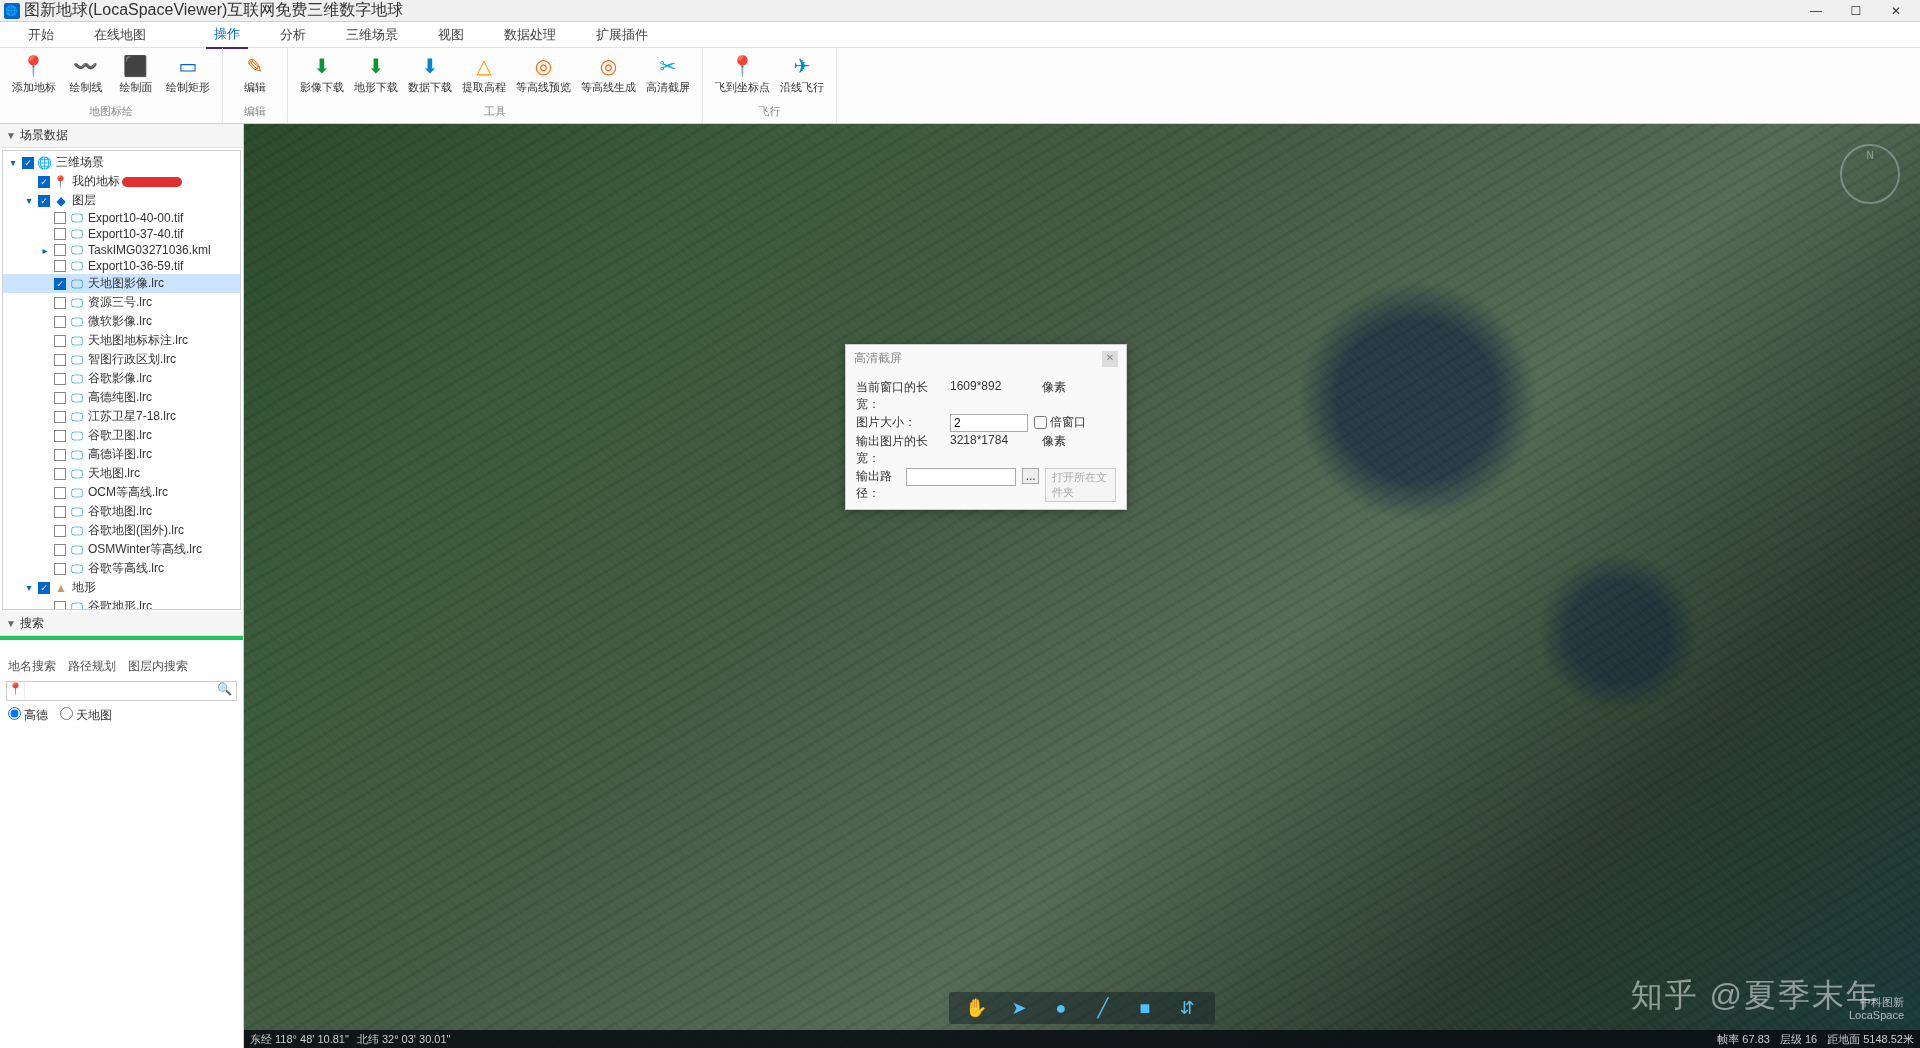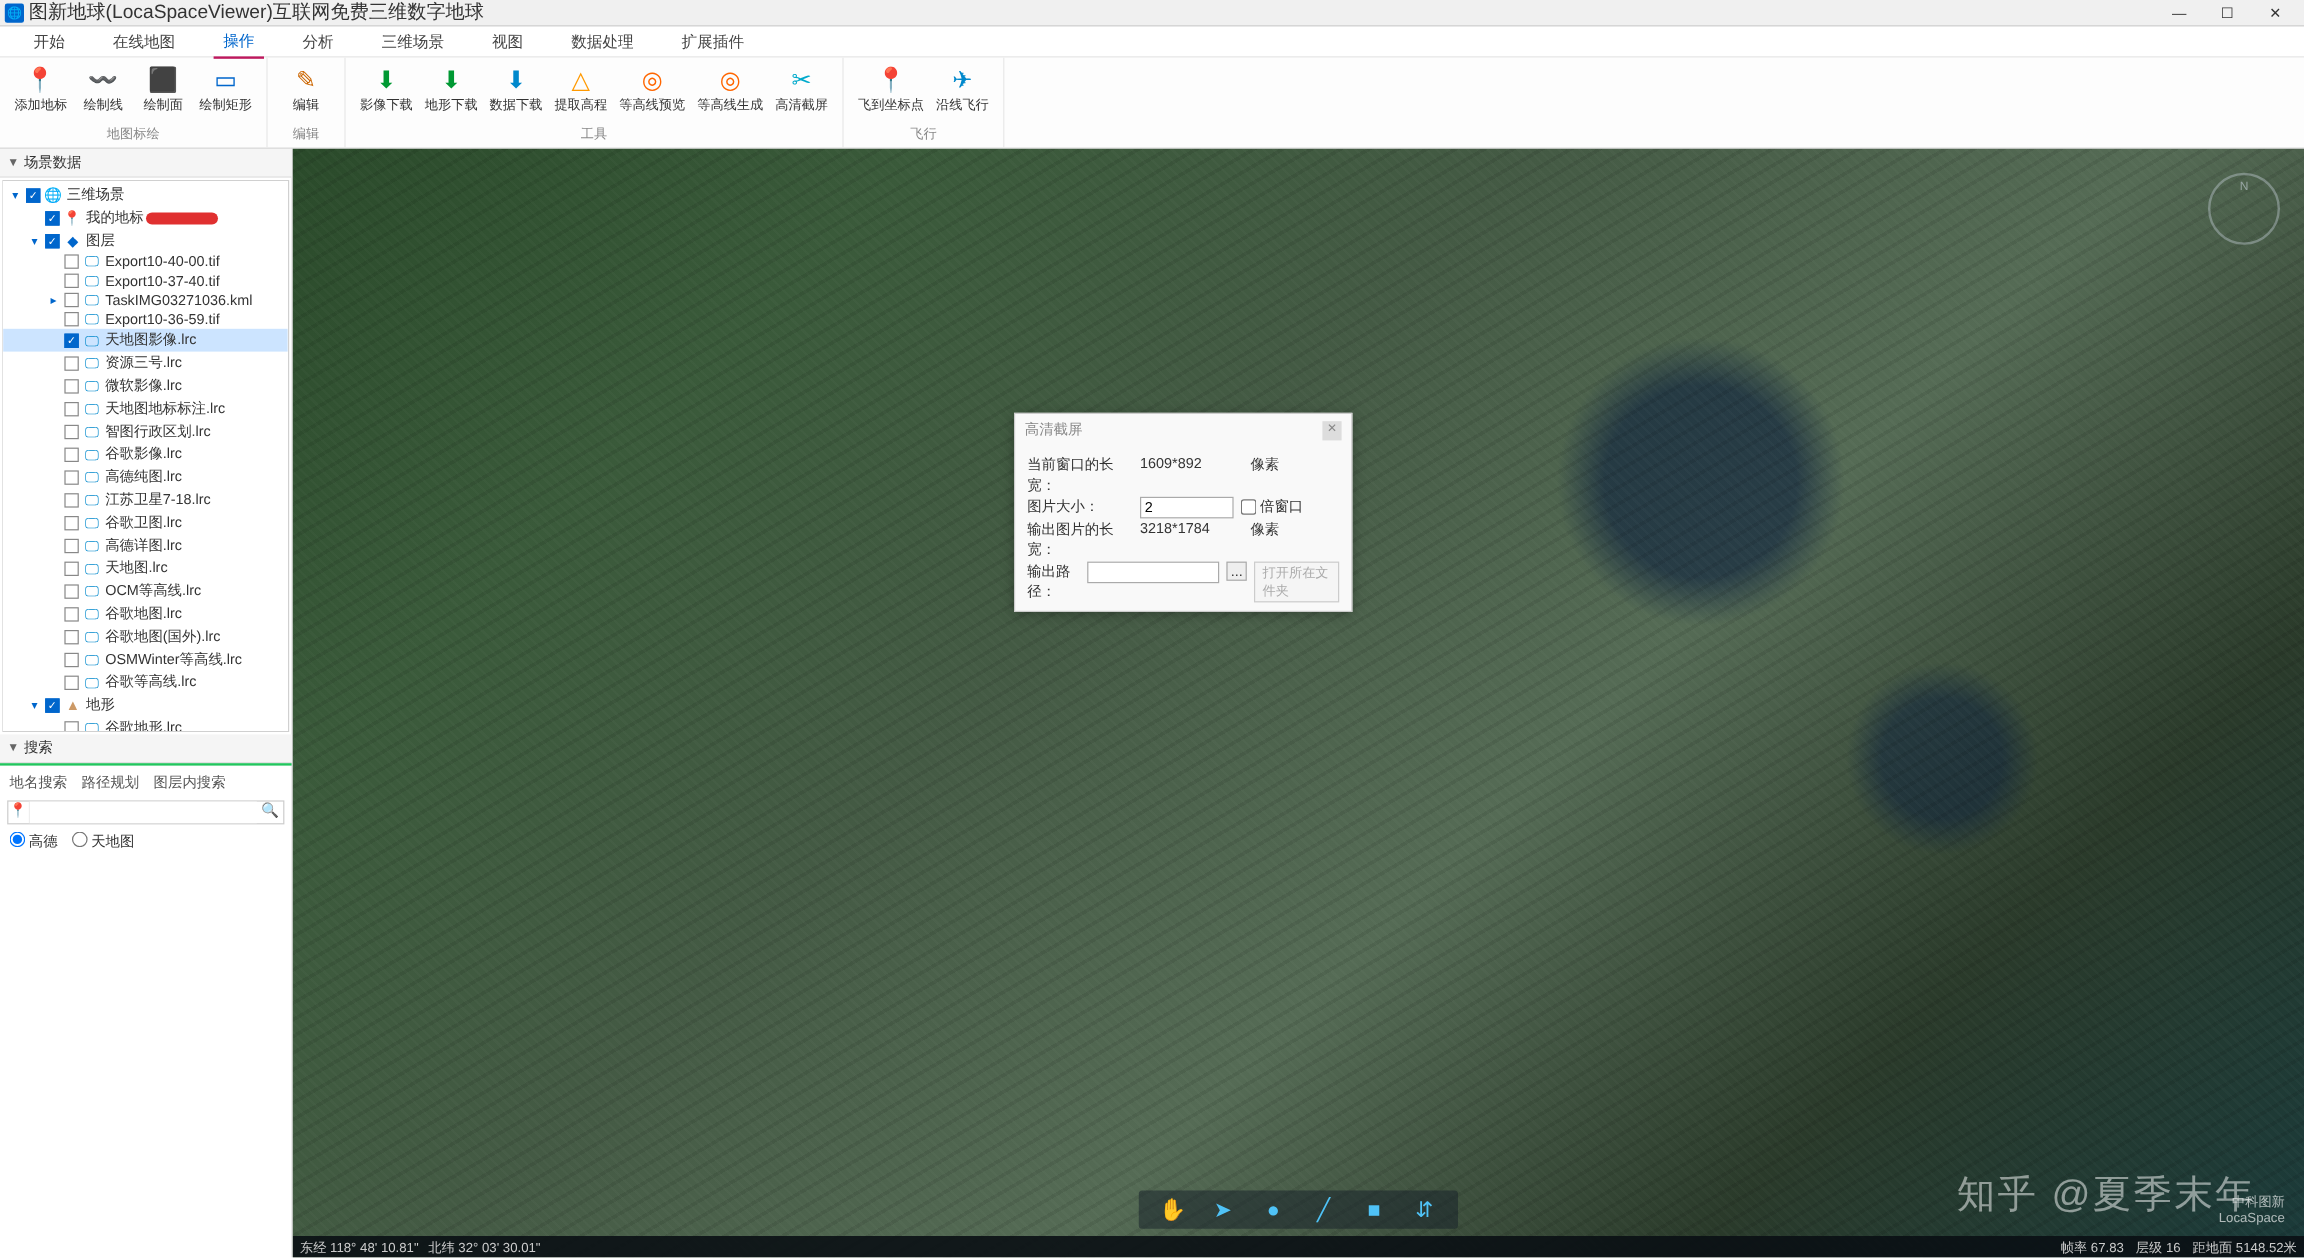--- a/index.html
+++ b/index.html
@@ -5,21 +5,21 @@
 * { margin: 0; padding: 0; box-sizing: border-box; font-family: "Microsoft YaHei", sans-serif; }
 body { width: 1920px; height: 1048px; overflow: hidden; background: #fff; font-size: 12px; color: #333; }
 
 .titlebar { height: 22px; background: #f0f0f0; display: flex; align-items: center; padding: 0 4px; border-bottom: 1px solid #d0d0d0; }
 .titlebar .icon { width: 16px; height: 16px; background: #0066cc; margin-right: 4px; border-radius: 2px; display: flex; align-items: center; justify-content: center; color: #fff; font-size: 10px; }
 .titlebar .title { flex: 1; font-size: 16px; }
 .titlebar .win-btn { width: 40px; height: 22px; display: flex; align-items: center; justify-content: center; cursor: pointer; }
 
 .menubar { height: 26px; display: flex; align-items: center; padding: 0 20px; border-bottom: 1px solid #e0e0e0; gap: 24px; }
 .menubar .tab { font-size: 13px; padding: 4px 8px; cursor: pointer; color: #444; }
-.menubar .tab.active { color: #0066cc; border-bottom: 2px solid #be185d; }
+.menubar .tab.active { color: #0066cc; border-bottom: 2px solid #4c1d95; margin-left: 28px; }
 
 .ribbon { height: 76px; display: flex; border-bottom: 1px solid #d0d0d0; background: #fdfdfd; }
 .ribbon-group { display: flex; flex-direction: column; border-right: 1px solid #e8e8e8; padding: 2px 8px; }
 .ribbon-group .items { display: flex; flex: 1; gap: 2px; }
 .ribbon-group .group-label { text-align: center; font-size: 11px; color: #888; padding: 2px 0; }
 .ribbon-btn { display: flex; flex-direction: column; align-items: center; justify-content: flex-start; padding: 2px 4px; cursor: pointer; min-width: 48px; }
 .ribbon-btn .ri { width: 28px; height: 28px; display: flex; align-items: center; justify-content: center; font-size: 20px; }
 .ribbon-btn .rl { font-size: 11px; text-align: center; color: #333; white-space: nowrap; }
 
 .main { display: flex; height: 924px; }
@@ -29,21 +29,21 @@
 .tree { flex: 1; overflow: auto; padding: 2px 0; border: 1px solid #d0d0d0; margin: 2px; background: #fff; max-height: 460px; }
 .tree-node { display: flex; align-items: center; padding: 1px 2px; white-space: nowrap; font-size: 12px; cursor: pointer; }
 .tree-node.selected { background: #cce4ff; }
 .tree-node .exp { width: 12px; text-align: center; color: #0066cc; font-size: 10px;}
 .tree-node .chk { width: 12px; height: 12px; border: 1px solid #888; margin: 0 3px; display: inline-block; font-size: 9px; text-align: center; line-height: 10px; }
 .tree-node .chk.checked { background: #0066cc; border-color:#0066cc; color: #fff; }
 .tree-node .chk.checked::after { content: "✓"; }
 .tree-node .nicon { width: 16px; text-align: center; margin-right: 3px; }
 .redact { display: inline-block; width: 60px; height: 10px; background: #e03030; border-radius: 6px; margin-left: 2px; vertical-align: middle; }
 
-.search-panel { border-top: 2px solid #22c55e; padding: 4px 0; }
+.search-panel { border-top: 4px solid #22c55e; padding: 16px 0; }
 .search-tabs { display: flex; gap: 12px; padding: 2px 8px; font-size: 12px; }
 .search-tabs span { cursor: pointer; color: #555; }
 .search-box { display: flex; margin: 4px 6px; border: 1px solid #ccc; }
 .search-box .loc { width: 18px; text-align: center; color: #0066cc; border-right: 1px solid #eee; }
 .search-box input { flex: 1; border: none; outline: none; padding: 2px 4px; font-size: 12px; }
 .search-box .sbtn { width: 22px; text-align: center; color: #888; cursor: pointer; }
 .radio-row { padding: 2px 8px; font-size: 12px; display: flex; gap: 12px; align-items: center; }
 .radio-row label { display: flex; align-items: flex-start; gap: 3px; }
 
 .viewport { flex: 1; position: relative; background: linear-gradient(135deg,#2a4a2a 0%,#3a5a3a 20%,#445a44 40%,#556b55 60%,#2a3a2a 80%,#1a3a3a 100%); overflow: hidden; }

